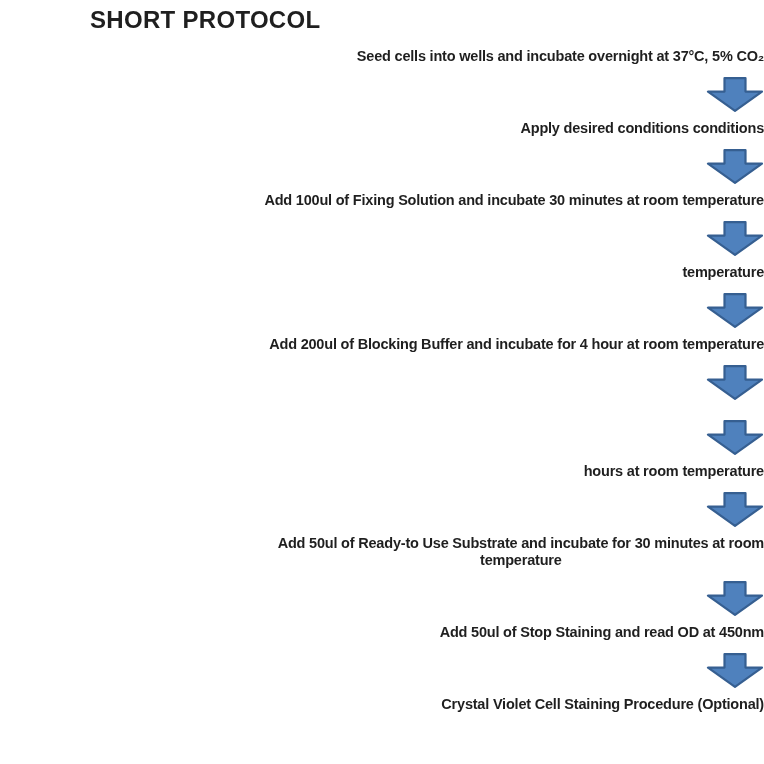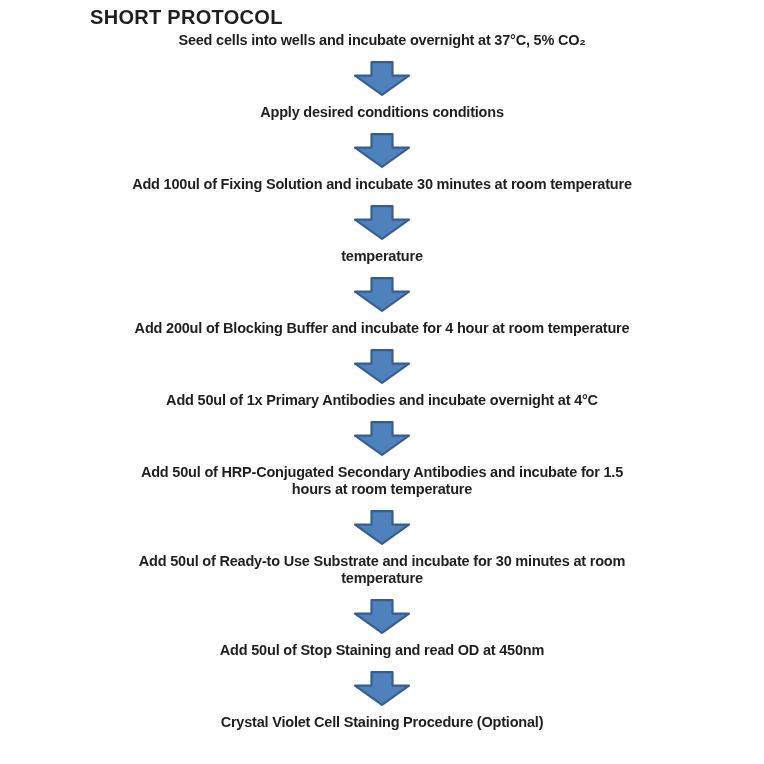--- a/index.html
+++ b/index.html
@@ -17,29 +17,29 @@
     width: 764px;
     height: 764px;
     background: var(--bg-color);
     overflow: hidden;
     font-family: "Liberation Sans", "DejaVu Sans", sans-serif;
     font-weight: bold;
     color: var(--text-color);
   }
   .title {
     margin: 6px 0 0 90px;
-    font-size: 20px;
+    font-size: 24px;
     letter-spacing: 0.3px;
     white-space: nowrap;
   }
   .flow {
     display: flex;
     flex-direction: column;
-    align-items: center;
-    margin-top: 3px;
+    align-items: flex-end;
+    margin-top: 14px;
   }
   .step {
     text-align: center;
     font-size: 14.5px;
     line-height: 17px;
     letter-spacing: -0.2px;
   }
   .step .line {
     white-space: nowrap;
   }
@@ -106,32 +106,28 @@
   <div class="step">
     <div class="line">Add 200ul of Blocking Buffer and incubate for 4 hour at room temperature</div>
   </div>
 
   <div class="arrow">
     <svg width="58" height="35" viewBox="0 0 58 35" aria-hidden="true">
         <path d="M18.5 1.2 H39.5 V14.6 H56 L29 33.8 L2 14.6 H18.5 Z"></path>
       </svg>
   </div>
 
-  <div class="step">
-    <div class="line">Add 50ul of 1x Primary Antibodies and incubate overnight at 4°C</div>
-  </div>
 
   <div class="arrow">
     <svg width="58" height="35" viewBox="0 0 58 35" aria-hidden="true">
         <path d="M18.5 1.2 H39.5 V14.6 H56 L29 33.8 L2 14.6 H18.5 Z"></path>
       </svg>
   </div>
 
   <div class="step">
-    <div class="line">Add 50ul of HRP-Conjugated Secondary Antibodies and incubate for 1.5</div>
     <div class="line">hours at room temperature</div>
   </div>
 
   <div class="arrow">
     <svg width="58" height="35" viewBox="0 0 58 35" aria-hidden="true">
         <path d="M18.5 1.2 H39.5 V14.6 H56 L29 33.8 L2 14.6 H18.5 Z"></path>
       </svg>
   </div>
 
   <div class="step">

